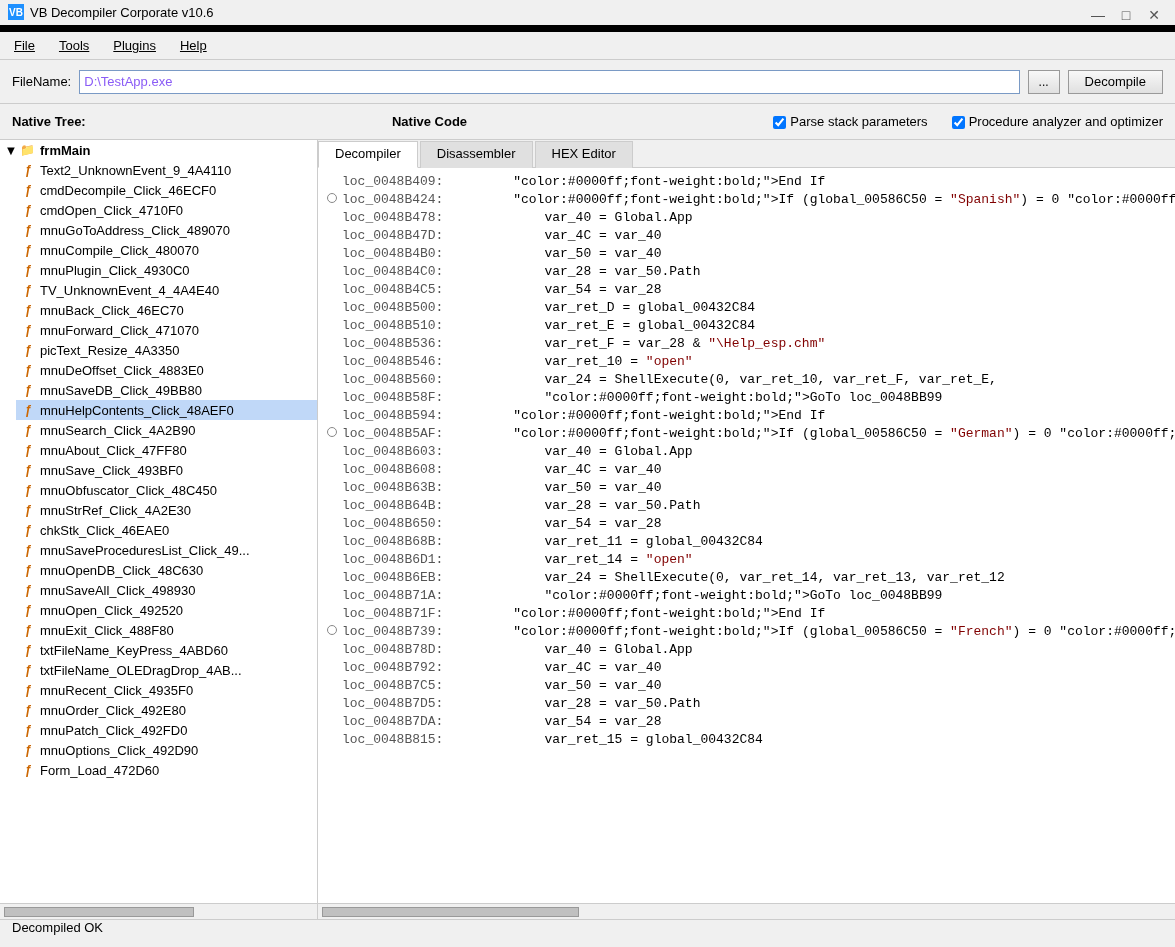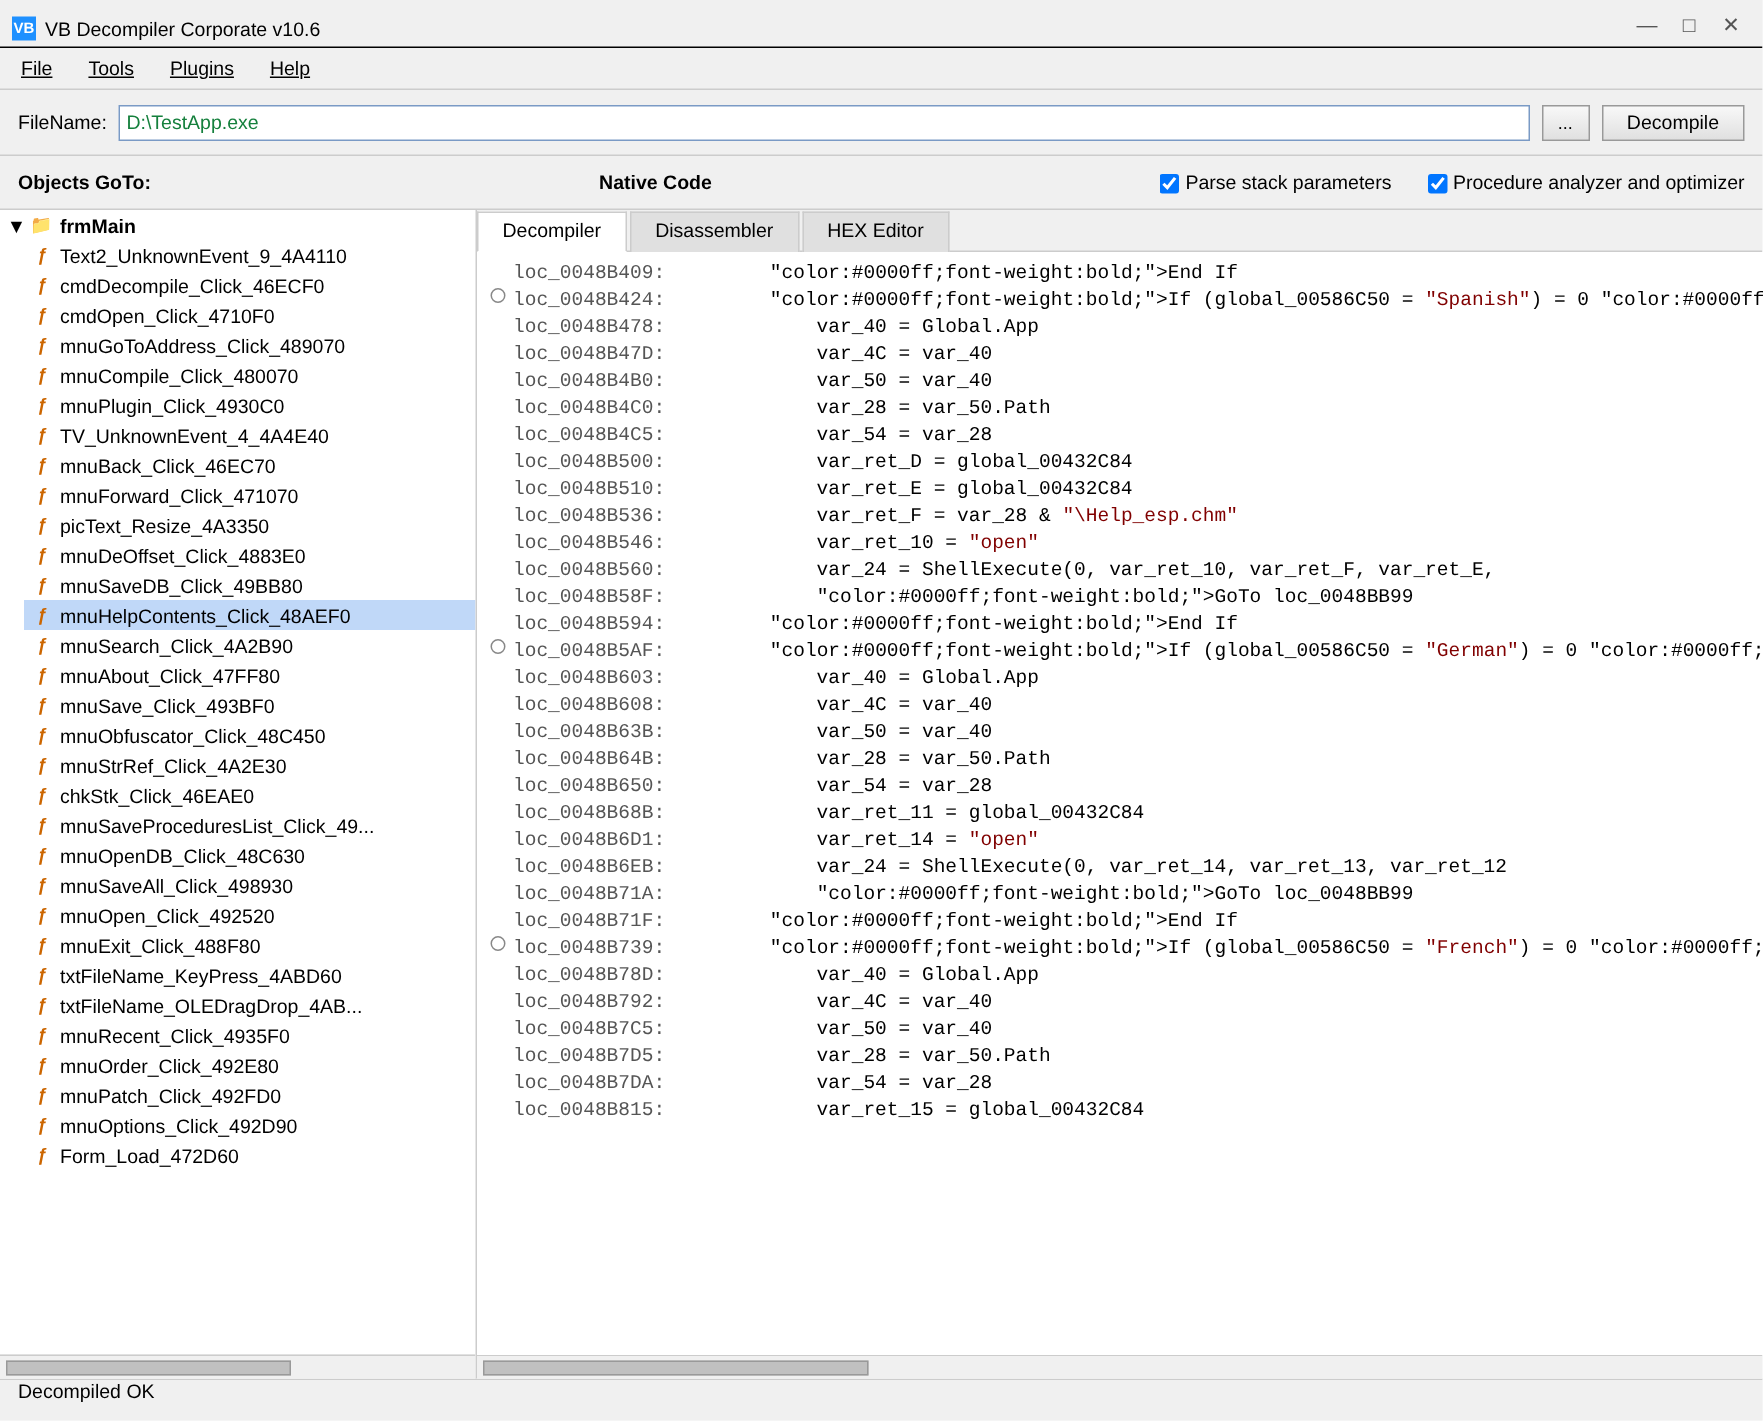--- a/index.html
+++ b/index.html
@@ -7,23 +7,23 @@
       font-family: 'Segoe UI', Tahoma, Geneva, Verdana, sans-serif;
       font-size: 13px;
       background: #f0f0f0;
       width: 1175px;
       height: 947px;
       overflow: hidden;
     }
     
     .title-bar {
       background: #f0f0f0;
-      border-bottom: 1px solid #000000;
-      display: flex;
-      align-items: flex-end;
+      border-bottom: 7px solid #000000;
+      display: flex;
+      align-items: flex-start;
       justify-content: space-between;
       padding: 4px 8px;
       height: 32px;
     }
     .title-bar-left {
       display: flex;
       align-items: center;
       gap: 6px;
     }
     .title-bar-icon {
@@ -90,21 +90,21 @@
       font-size: 13px;
       color: #000;
     }
     .filename-input {
       flex: 1;
       height: 24px;
       border: 1px solid #7a9ac5;
       font-size: 13px;
       padding: 2px 4px;
       background: white;
-      color: #15803d;
+      color: #8b5cf6;
     }
     .browse-btn {
       height: 24px;
       width: 32px;
       border: 1px solid #999;
       background: linear-gradient(to bottom, #f8f8f8, #e0e0e0);
       cursor: pointer;
       font-size: 12px;
       display: flex;
       align-items: center;
@@ -331,21 +331,21 @@
 </div>
 
 <div class="toolbar">
   <span class="toolbar-label">FileName:</span>
   <input class="filename-input" type="text" value="D:\TestApp.exe" style="">
   <button class="browse-btn">...</button>
   <button class="decompile-btn">Decompile</button>
 </div>
 
 <div class="options-bar">
-  <span class="options-left">Objects GoTo:</span>
+  <span class="options-left">Native Tree:</span>
   <span style="flex:1;"></span>
   <span style="font-weight:bold;font-size:13px;">Native Code</span>
   <span style="flex:1;"></span>
   <div class="options-right">
     <label class="checkbox-label">
       <input type="checkbox" checked="" style="">
       <span>Parse stack parameters</span>
     </label>
     <label class="checkbox-label">
       <input type="checkbox" checked="" style="">

